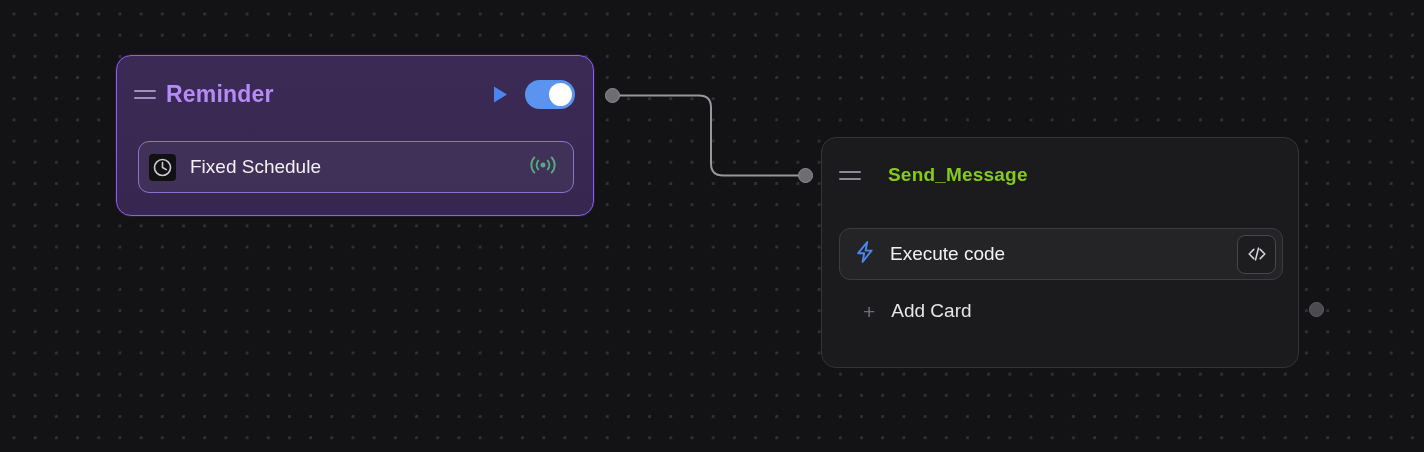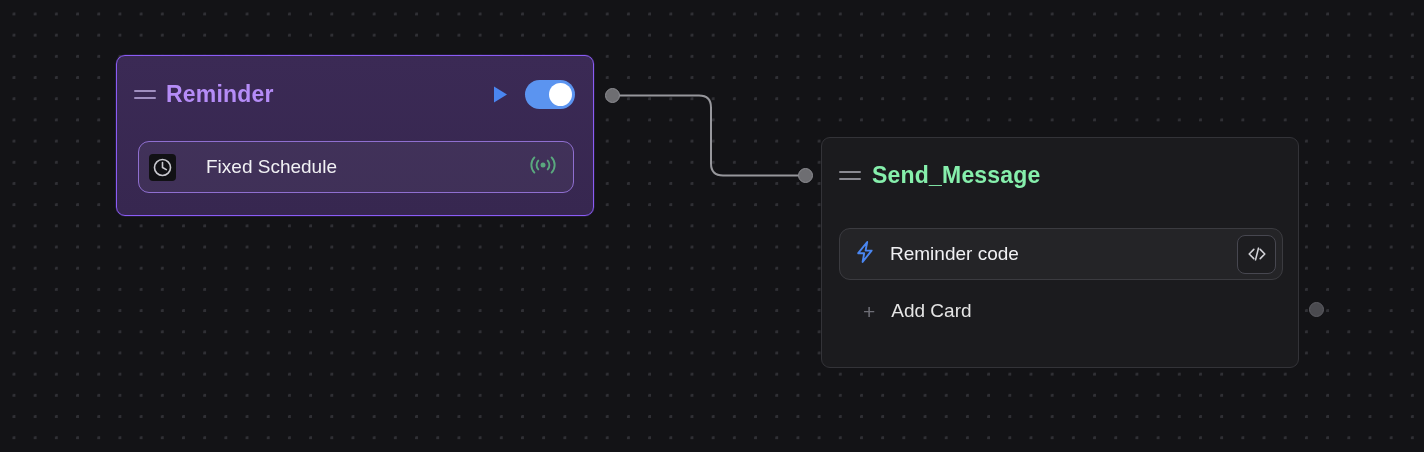--- a/index.html
+++ b/index.html
@@ -25,21 +25,21 @@
     inset: 0;
     width: 1424px;
     height: 452px;
     pointer-events: none;
   }
 
   
   .node {
     position: absolute;
     box-sizing: border-box;
-    border-radius: 9px;
+    border-radius: 15px;
   }
   .node-header {
     display: flex;
     align-items: center;
     box-sizing: border-box;
   }
   .drag-handle {
     display: flex;
     flex-direction: column;
     justify-content: center;
@@ -116,21 +116,20 @@
   }
   #card-fixed-schedule {
     position: absolute;
     left: 21px;
     top: 85px;
     width: 436px;
     height: 52px;
     background: rgba(255,255,255,0.045);
     border: 1px solid #8f6fd0;
     padding: 0 15px 0 10px;
-    gap: 16px;
   }
   .clock-icon-box {
     width: 27px;
     height: 27px;
     border-radius: 4px;
     background: #111114;
     display: flex;
     align-items: center;
     justify-content: center;
     flex: 0 0 auto;
@@ -151,23 +150,23 @@
     height: 231px;
     background: #1b1b1e;
     border: 1px solid #333338;
   }
   #node-send-message .node-header {
     height: 74px;
     padding: 0 18px 0 17px;
   }
   #node-send-message .drag-handle i { background: #8a8a92; }
   #node-send-message .node-title {
-    color: #86efac;
-    font-size: 23px;
-    margin-left: 11px;
+    color: #84cc16;
+    font-size: 19px;
+    margin-left: 27px;
   }
   #card-execute-code {
     position: absolute;
     left: 17px;
     top: 90px;
     width: 444px;
     height: 52px;
     background: #242427;
     border: 1px solid #3b3b40;
     padding: 0 6px 0 14px;
@@ -290,21 +289,21 @@
       </span>
       <span class="node-title">Send_Message</span>
     </div>
 
     <div class="card" id="card-execute-code">
       <span>
         <svg width="22" height="24" viewBox="0 0 22 24" xmlns="http://www.w3.org/2000/svg">
           <path d="M13.2 2 L4.2 13.2 L10.2 13.2 L8.6 22 L17.6 10.6 L11.6 10.6 Z" fill="none" stroke="#4a86f0" stroke-width="1.9" stroke-linejoin="round" stroke-linecap="round"></path>
         </svg>
       </span>
-      <span class="card-label">Reminder code</span>
+      <span class="card-label">Execute code</span>
       <span class="card-spacer"></span>
       <span class="code-btn">
         <svg width="22" height="20" viewBox="0 0 24 20" xmlns="http://www.w3.org/2000/svg">
           <path d="M8.5 5 L3.5 10 L8.5 15" fill="none" stroke="#d3d3d8" stroke-width="1.7" stroke-linecap="round" stroke-linejoin="round"></path>
           <path d="M15.5 5 L20.5 10 L15.5 15" fill="none" stroke="#d3d3d8" stroke-width="1.7" stroke-linecap="round" stroke-linejoin="round"></path>
           <path d="M13.6 3.6 L10.4 16.4" fill="none" stroke="#d3d3d8" stroke-width="1.7" stroke-linecap="round"></path>
         </svg>
       </span>
     </div>
 

